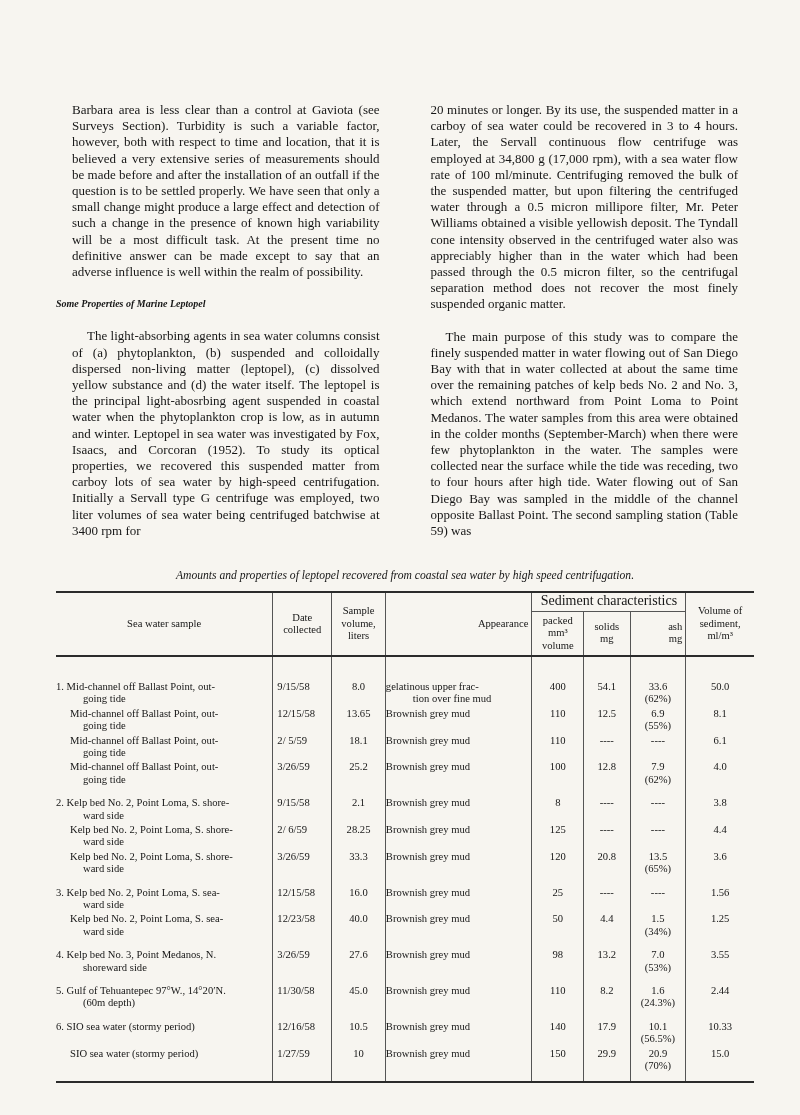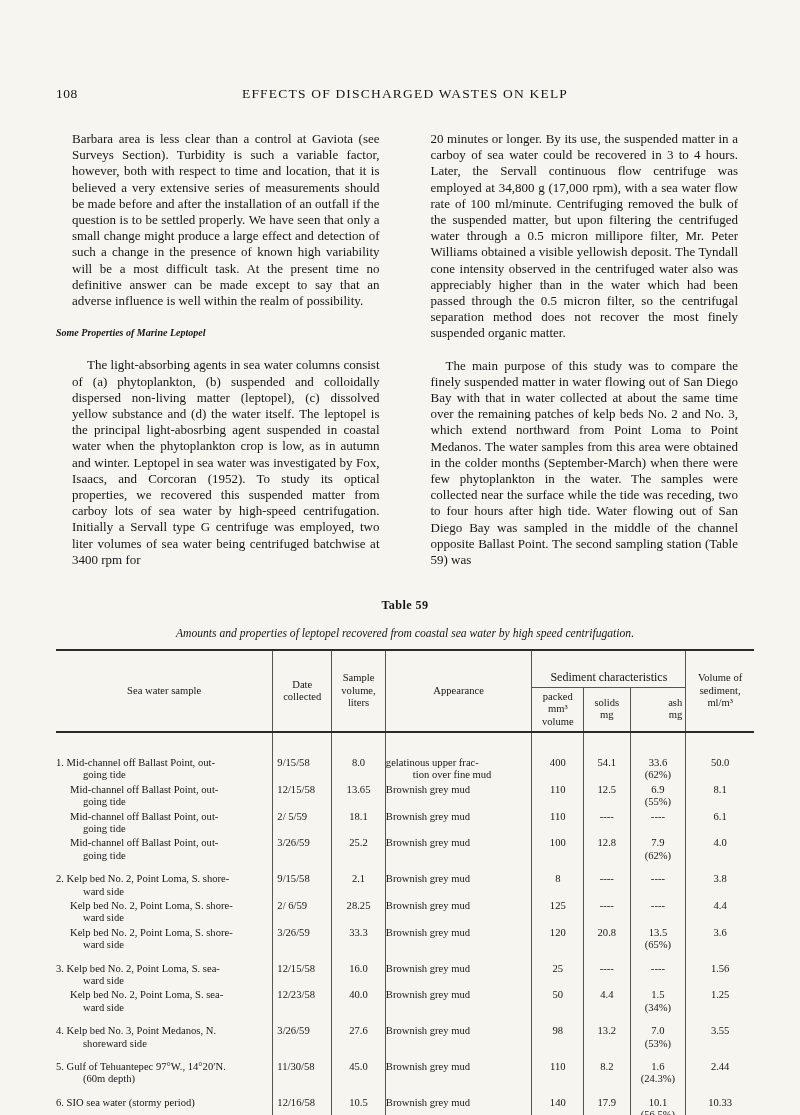--- a/index.html
+++ b/index.html
@@ -33,57 +33,52 @@
   .table-caption { text-align: center; font-style: italic; font-size: 11.6px; margin: 14px 0 9px 0; }
   table.data {
     width: 100%; border-collapse: collapse;
     font-size: 10.6px; line-height: 12.4px;
     border-top: 2px solid #2b2b2b; border-bottom: 2px solid #2b2b2b;
   }
   thead { border-bottom: 2px solid #2b2b2b; }
   th, td { border-left: 1px solid #555; padding: 1px 4px; font-weight: normal; vertical-align: top; }
   th.nb, td.nb { border-left: none; }
   thead th { text-align: center; vertical-align: middle; padding: 3px 3px; }
-  th.spanner { border-bottom: 1px solid #555; padding: 20px 0 3px 0; font-size: 12px; font-family: Liberation Serif, serif; }
+  th.spanner { border-bottom: 1px solid #555; padding: 2px 0 3px 0; font-size: 14px; font-family: Liberation Serif, serif; }
   .pre { white-space: pre-line; }
   td.num { text-align: center; white-space: pre-line; }
   td.c-date { text-align: left; white-space: pre; }
   .sample-cell { padding-left: 27px; text-indent: -27px; white-space: pre-line; text-align: left; }
   .sample-cont { text-indent: -13px; }
   tbody tr:first-child td { padding-top: 24px; }
   tr.group-start td { padding-top: 10px; }
   tbody tr:last-child td { padding-bottom: 9px; }
   .w-sample { width: 210px; } .w-date { width: 57px; } .w-vol { width: 52px; }
-  .w-app { width: 142px; } .w-packed { width: 50px; } .w-solids { width: 45px; }
+  .w-app { width: 142px; text-align: right; } .w-packed { width: 50px; } .w-solids { width: 45px; }
   .w-ash { width: 54px; text-align: right; } .w-sedvol { width: 66px; }
 </style>
 </head>
 <body>
 
 <div class="page">
 
-  <div class="running-head">
-    <span class="page-num">108</span>
-    <span>EFFECTS OF DISCHARGED WASTES ON KELP</span>
-  </div>
 
   <div class="columns">
     <div class="col">
       <p class="body-para">Barbara area is less clear than a control at Gaviota (see Surveys Section). Turbidity is such a variable factor, however, both with respect to time and location, that it is believed a very extensive series of measurements should be made before and after the installation of an outfall if the question is to be settled properly. We have seen that only a small change might produce a large effect and detection of such a change in the presence of known high variability will be a most difficult task. At the present time no definitive answer can be made except to say that an adverse influence is well within the realm of possibility.</p>
       <h3 class="section-heading">Some Properties of Marine Leptopel</h3>
       <p class="body-para para-indent">The light-absorbing agents in sea water columns consist of (a) phytoplankton, (b) suspended and colloidally dispersed non-living matter (leptopel), (c) dissolved yellow substance and (d) the water itself. The leptopel is the principal light-abosrbing agent suspended in coastal water when the phytoplankton crop is low, as in autumn and winter. Leptopel in sea water was investigated by Fox, Isaacs, and Corcoran (1952). To study its optical properties, we recovered this suspended matter from carboy lots of sea water by high-speed centrifugation. Initially a Servall type G centrifuge was employed, two liter volumes of sea water being centrifuged batchwise at 3400 rpm for</p>
     </div>
     <div class="col">
       <p class="body-para">20 minutes or longer. By its use, the suspended matter in a carboy of sea water could be recovered in 3 to 4 hours. Later, the Servall continuous flow centrifuge was employed at 34,800 g (17,000 rpm), with a sea water flow rate of 100 ml/minute. Centrifuging removed the bulk of the suspended matter, but upon filtering the centrifuged water through a 0.5 micron millipore filter, Mr. Peter Williams obtained a visible yellowish deposit. The Tyndall cone intensity observed in the centrifuged water also was appreciably higher than in the water which had been passed through the 0.5 micron filter, so the centrifugal separation method does not recover the most finely suspended organic matter.</p>
       <p class="body-para para-indent">The main purpose of this study was to compare the finely suspended matter in water flowing out of San Diego Bay with that in water collected at about the same time over the remaining patches of kelp beds No. 2 and No. 3, which extend northward from Point Loma to Point Medanos. The water samples from this area were obtained in the colder months (September-March) when there were few phytoplankton in the water. The samples were collected near the surface while the tide was receding, two to four hours after high tide. Water flowing out of San Diego Bay was sampled in the middle of the channel opposite Ballast Point. The second sampling station (Table 59) was</p>
     </div>
   </div>
 
   <div class="table-block">
-    <div class="table-label">Table 59</div>
     <div class="table-caption">Amounts and properties of leptopel recovered from coastal sea water by high speed centrifugation.</div>
 
     <table class="data">
       <thead>
         <tr>
           <th rowspan="2" class="nb w-sample">Sea water sample</th>
           <th rowspan="2" class="pre w-date">Date
 collected</th>
           <th rowspan="2" class="pre w-vol">Sample
 volume,

